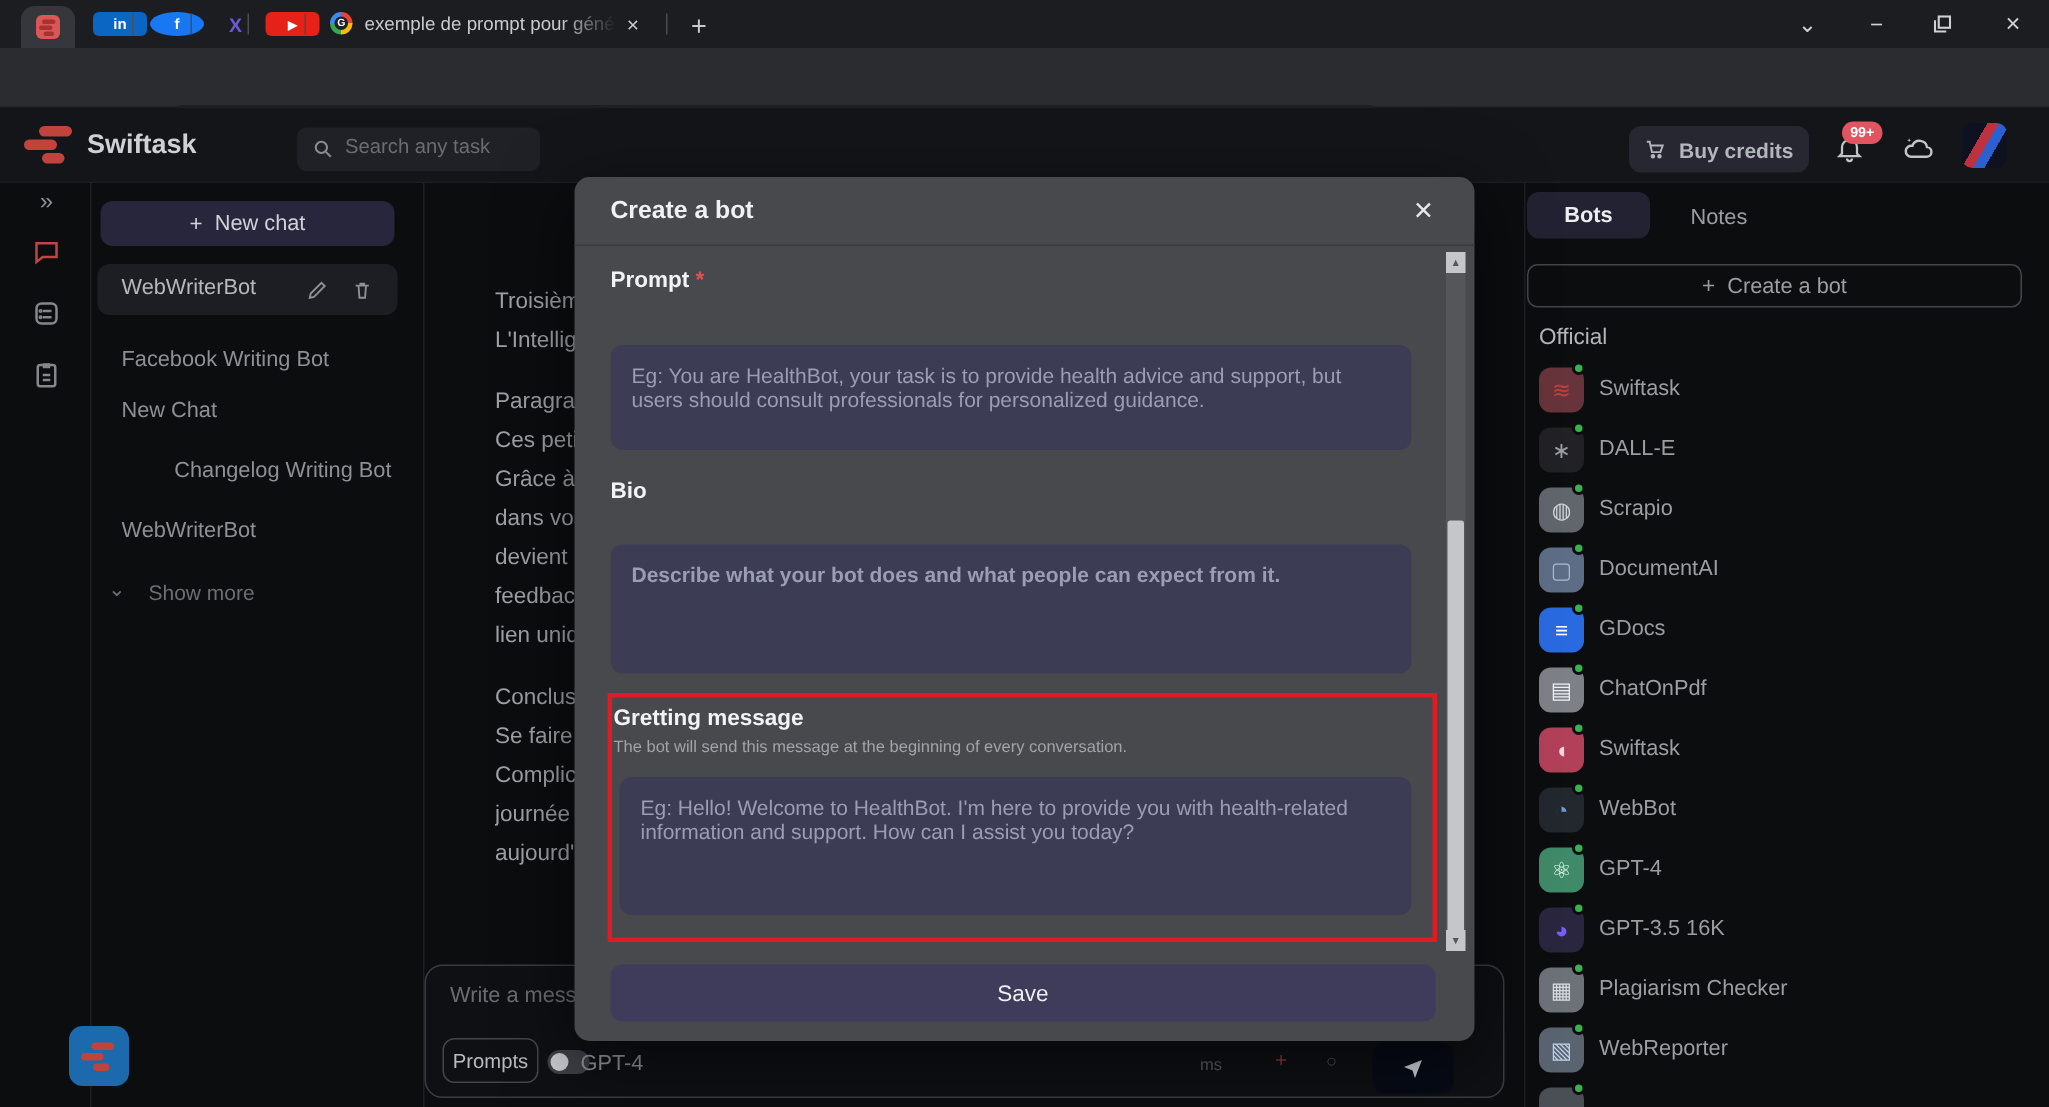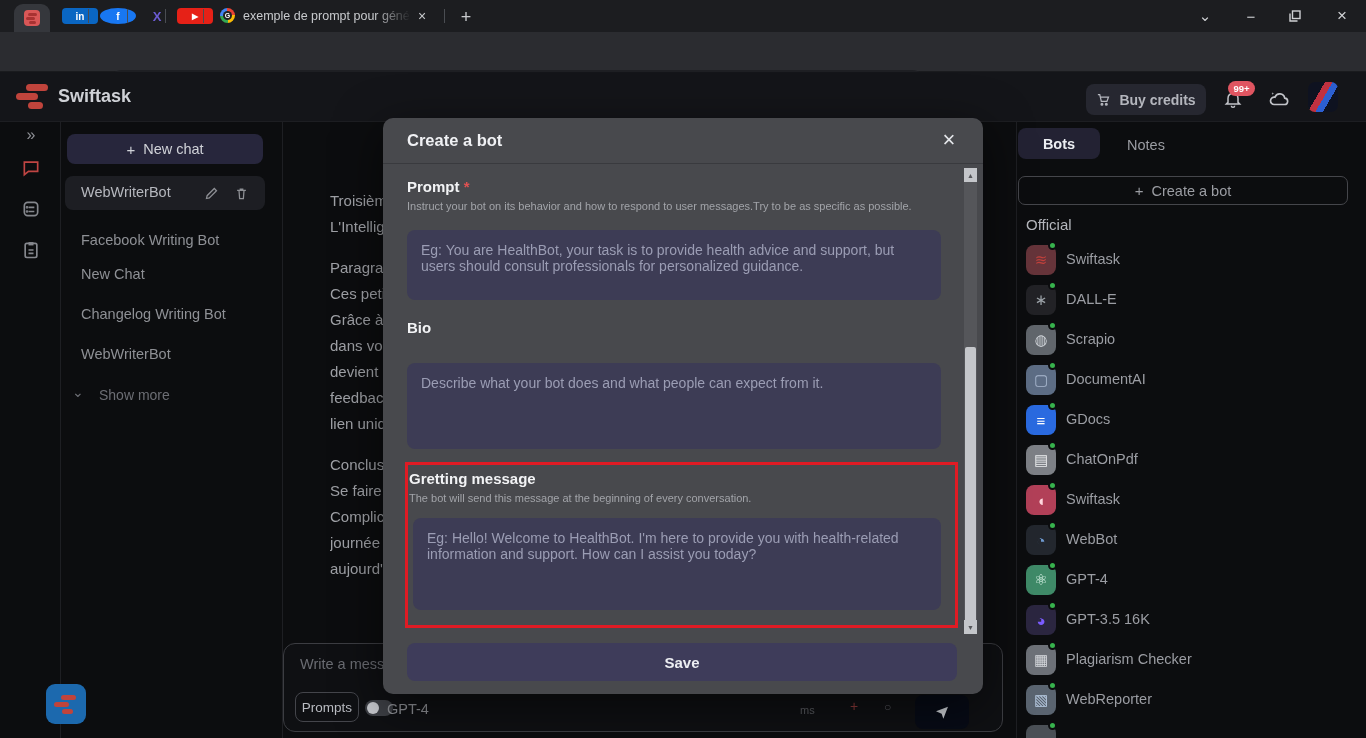--- a/index.html
+++ b/index.html
@@ -150,20 +150,29 @@
   <span class="ab ic" style="left:1336px;top:41px;width:22px;height:24px;color:#d4d6d9;font-size:15px;">⋮</span>
 </div>
 
 <div class="ab appbar">
   <span class="ab" style="left:16px;top:12px;width:36px;height:26px;">
     <span style="position: absolute; left: 10px; top: 0px; width: 22px; height: 7px; border-radius: 4px; background: rgb(192, 68, 60);"></span>
     <span style="position: absolute; left: 0px; top: 9px; width: 22px; height: 7px; border-radius: 4px; background: rgb(192, 68, 60);"></span>
     <span style="position: absolute; left: 12px; top: 18px; width: 15px; height: 7px; border-radius: 4px; background: rgb(192, 68, 60);"></span>
   </span>
   <span class="ab" style="left:58px;top:14px;font-size:18px;font-weight:bold;color:#cfd1d6;">Swiftask</span>
+  <div class="ab" style="left:198px;top:13px;width:162px;height:29px;border-radius:6px;background:#202126;">
+    <span class="ic" style="position:absolute;left:10px;top:7px;">
+      <svg width="15" height="15" viewBox="0 0 24 24" fill="none" stroke="#8a8c92" stroke-width="2.2">
+          <circle cx="10" cy="10" r="6"></circle>
+          <line x1="14.8" y1="14.8" x2="20" y2="20"></line>
+        </svg>
+    </span>
+    <input style="position: absolute; left: 32px; top: 5px; width: 122px; font-size: 13.5px; color: rgb(180, 182, 189);" placeholder="Search any task">
+  </div>
   <div class="ab pill-btn ic" style="left:1086px;top:12px;width:120px;height:31px;background:#262730;gap:8px;">
     <span class="ic">
       <svg width="15" height="15" viewBox="0 0 24 24" fill="none" stroke="#b4b6bd" stroke-width="2">
           <path d="M3 4h3l2.5 11h9L20 8H7"></path>
           <circle cx="9.5" cy="19.5" r="1.4" fill="#b4b6bd"></circle>
           <circle cx="16.5" cy="19.5" r="1.4" fill="#b4b6bd"></circle>
         </svg>
     </span>
     <span style="font-size:14px;color:#b4b6bd;font-weight:bold;">Buy credits</span>
   </div>
@@ -219,21 +228,21 @@
       </svg>
   </span>
   <span class="ic" style="position:absolute;left:168px;top:9px;width:16px;height:16px;">
     <svg width="15" height="15" viewBox="0 0 24 24" fill="none" stroke="#8e9095" stroke-width="2">
         <path d="M5 7h14M10 7V5h4v2M8 7l1 13h6l1-13"></path>
       </svg>
   </span>
 </div>
 <div class="ab chat-item" style="top:232px;">Facebook Writing Bot</div>
 <div class="ab chat-item" style="top:266px;">New Chat</div>
-<div class="ab chat-item" style="top:306px;">Changelog Writing Bot</div>
+<div class="ab chat-item" style="top:306px;text-align:right;">Changelog Writing Bot</div>
 <div class="ab chat-item" style="top:346px;">WebWriterBot</div>
 <div class="ab" style="left:72px;top:386px;width:150px;height:20px;">
   <span style="position:absolute;left:0;top:-2px;color:#6c6e74;font-size:14px;">⌄</span>
   <span style="position:absolute;left:27px;top:1px;color:#6c6e74;font-size:14px;">Show more</span>
 </div>
 
 <div class="ab" style="left:330px;top:188px;width:56px;overflow:hidden;">
   <div class="bgline">Troisièm</div>
   <div class="bgline">L'Intellig</div>
   <div class="bgspace"></div>
@@ -386,32 +395,31 @@
 
 <div class="ab modal" style="background: rgb(72, 73, 77);">
   <span style="position:absolute;left:24px;top:13px;font-size:16.5px;font-weight:bold;color:#f0f1f4;">Create a bot</span>
   <span class="ic" style="position:absolute;left:552px;top:8px;width:28px;height:28px;color:#e6e8ec;font-size:22px;">×</span>
   <span style="position:absolute;left:0;top:45px;width:600px;height:1px;background:#393a3e;"></span>
 
   <span class="m-label" style="position:absolute;left:24px;top:60px;">
     <span>Prompt</span>
     <span style="color:#e05252;">*</span>
   </span>
-  <span class="m-helper" style="position:absolute;left:24px;top:82px;">Instruct your bot on its behavior and how to respond to user messages.Try to be as specific as possible.</span>
   <textarea class="m-ta" style="position: absolute; left: 24px; top: 112px; width: 534px; height: 70px; background: rgb(61, 60, 85);" placeholder="Eg: You are HealthBot, your task is to provide health advice and support, but users should consult professionals for personalized guidance."></textarea>
 
   <span class="m-label" style="position:absolute;left:24px;top:201px;">Bio</span>
-  <textarea class="m-ta" style="position: absolute; left: 24px; top: 245px; width: 534px; height: 86px; background: rgb(61, 60, 85);" placeholder="Describe what your bot does and what people can expect from it."></textarea>
+  <textarea class="m-ta" style="position: absolute; left: 24px; top: 245px; width: 534px; height: 86px; background: rgb(61, 60, 85); font-weight: bold;" placeholder="Describe what your bot does and what people can expect from it."></textarea>
 
   <div style="position: absolute; left: 22px; top: 344px; width: 553px; height: 166px; border: 3px solid rgb(224, 27, 36); z-index: 5;"></div>
   <span class="m-label" style="position:absolute;left:26px;top:352px;">Gretting message</span>
   <span class="m-helper" style="position:absolute;left:26px;top:374px;">The bot will send this message at the beginning of every conversation.</span>
   <textarea class="m-ta" style="position: absolute; left: 30px; top: 400px; width: 528px; height: 92px; background: rgb(61, 60, 85);" placeholder="Eg: Hello! Welcome to HealthBot. I'm here to provide you with health-related information and support. How can I assist you today?"></textarea>
 
   <button class="ic" style="position: absolute; left: 24px; top: 525px; width: 550px; height: 38px; border: none; border-radius: 8px; cursor: pointer; background: rgb(62, 60, 90);">
-    <span style="color:#eceef2;font-size:15px;font-weight:bold;font-family:'Liberation Sans',sans-serif;text-align:center;">Save</span>
+    <span style="color:#eceef2;font-size:15px;font-weight:normal;font-family:'Liberation Sans',sans-serif;text-align:center;">Save</span>
   </button>
 
   <span style="position:absolute;left:581px;top:50px;width:13px;height:466px;background:#55565a;"></span>
   <span class="ic" style="position:absolute;left:581px;top:50px;width:13px;height:14px;background:#c4c6ca;color:#55565a;font-size:7px;">▲</span>
   <span style="position:absolute;left:582px;top:229px;width:11px;height:278px;border-radius:2px;background:#c4c6ca;"></span>
   <span class="ic" style="position:absolute;left:581px;top:502px;width:13px;height:14px;background:#c4c6ca;color:#55565a;font-size:7px;">▼</span>
 </div>
 
 </body></html>

